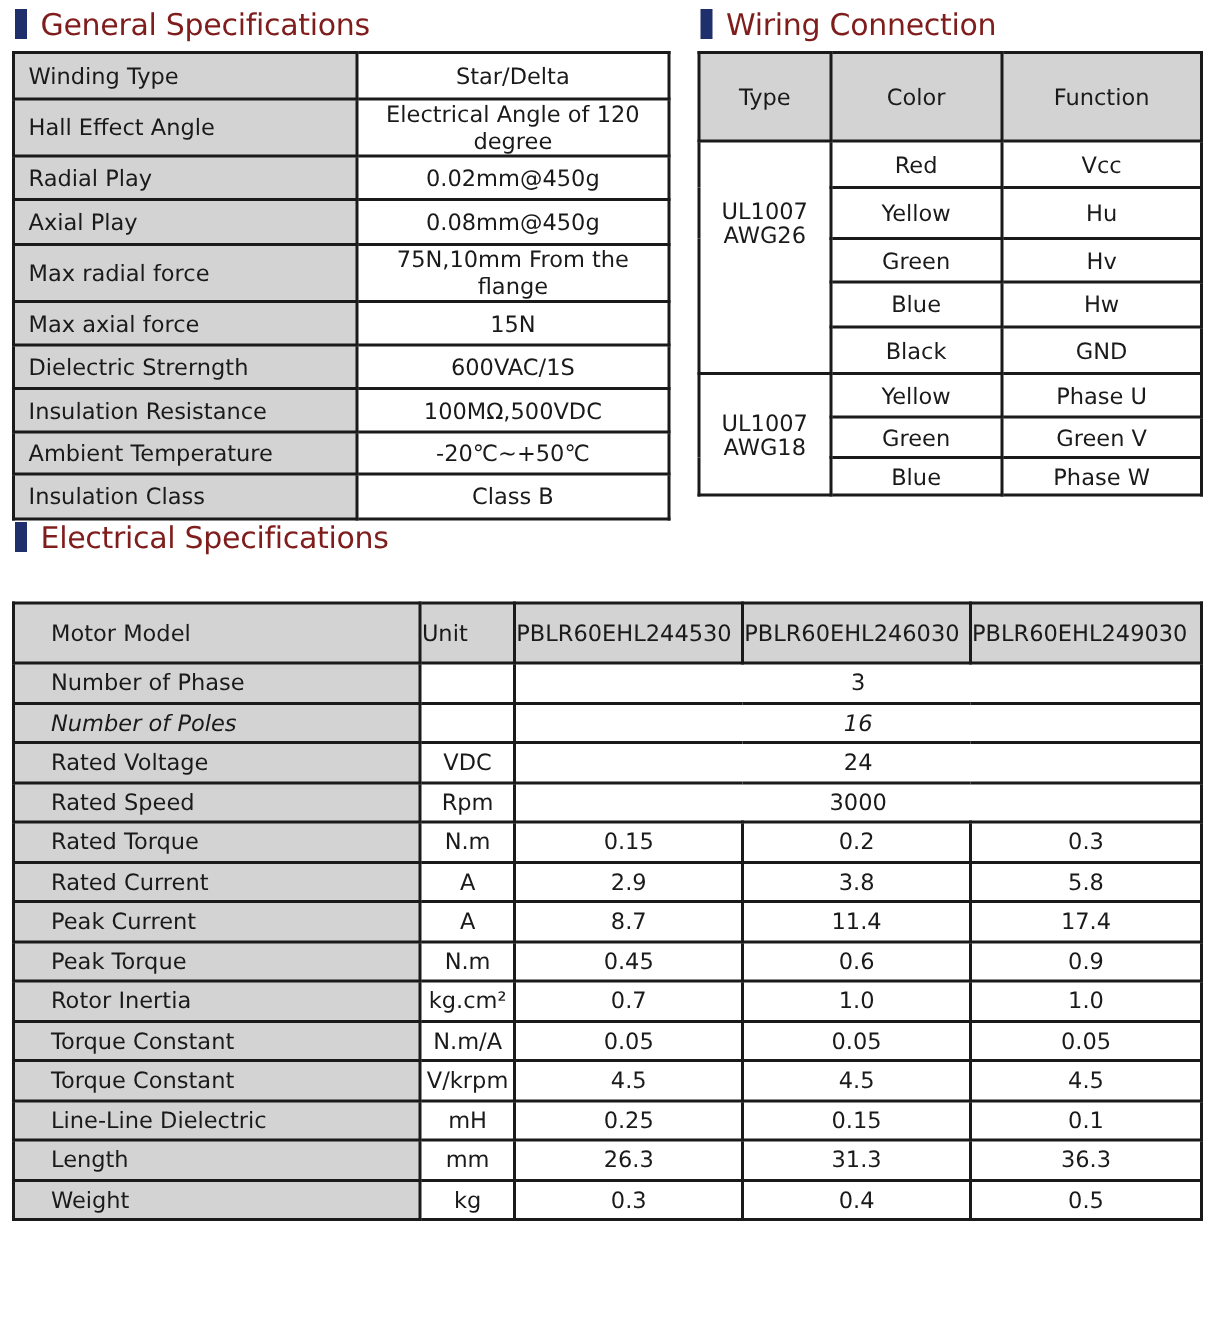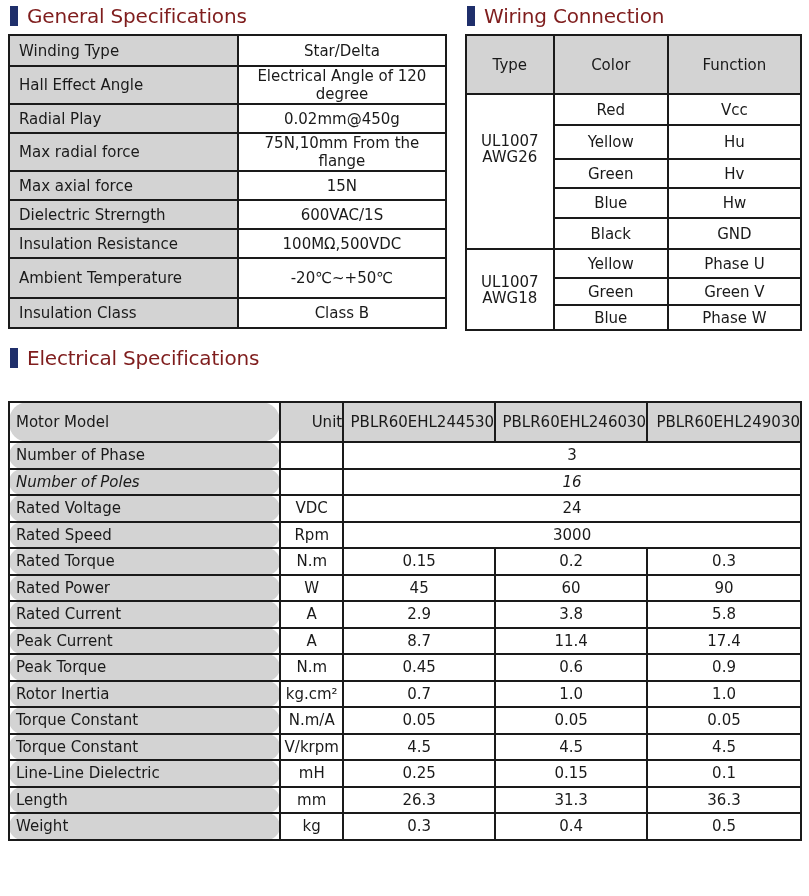--- a/index.html
+++ b/index.html
@@ -3,21 +3,21 @@
 <meta charset="utf-8">
 <style>
   html, body { margin: 0; padding: 0; background: #ffffff; }
   body { width: 809px; height: 896px; position: relative; overflow: hidden; font-family: "DejaVu Sans", sans-serif; color: #1a1a1a; }
   .section-title { position: absolute; display: flex; align-items: center; font-size: 20px; color: #7f1d1d; font-family: "DejaVu Sans", sans-serif; letter-spacing: -0.2px; }
   .section-title .bar { display: inline-block; width: 8px; height: 20px; background: #1f2f6b; margin-right: 9px; }
   table { border-collapse: collapse; position: absolute; font-size: 15px; }
   td { border: 2px solid #1a1a1a; padding: 0; }
   .lbl { background: #d3d3d3; text-align: left; padding-left: 9px; }
   .val { background: #ffffff; text-align: center; }
-  .hdr { background: #d3d3d3; text-align: right; }
+  .hdr { background: #d3d3d3; text-align: left; }
   
   #gen { left: 8px; top: 34px; width: 439px; }
   #gen td { height: 26px; }
   #gen col.c1 { width: 230px; }
   #gen col.c2 { width: 209px; }
   
   #wir { left: 465px; top: 34px; width: 337px; }
   #wir td { text-align: center; }
   #wir col.c1 { width: 88px; }
   #wir col.c2 { width: 115px; }
@@ -25,21 +25,21 @@
   .type-cell { vertical-align: middle; line-height: 16px; }
   
   #ele { left: 8px; top: 401px; width: 794px; }
   #ele td { height: 24.5px; }
   #ele col.c1 { width: 273px; }
   #ele col.c2 { width: 63px; }
   #ele col.c3 { width: 152px; }
   #ele col.c4 { width: 152px; }
   #ele col.c5 { width: 154px; }
   #ele .hrow td { height: 38px; }
-  #ele .lbl { padding-left: 6px; border-radius: 19px; }
+  #ele .lbl { padding-left: 24px; }
   .italic { font-style: italic; }
 </style>
 </head>
 <body>
 
 <div class="section-title" style="left:10px; top:4px;">
   <span class="bar"></span>
   <span>General Specifications</span>
 </div>
 
@@ -54,37 +54,41 @@
         <td class="val">Star/Delta</td>
       </tr>
       <tr style="height: 29px;">
         <td class="lbl">Hall Effect Angle</td>
         <td class="val">Electrical Angle of 120 degree</td>
       </tr>
       <tr style="height: 29px;">
         <td class="lbl">Radial Play</td>
         <td class="val">0.02mm@450g</td>
       </tr>
+      <tr style="height: 30px;">
+        <td class="lbl">Axial Play</td>
+        <td class="val">0.08mm@450g</td>
+      </tr>
       <tr style="height: 29px;">
         <td class="lbl">Max radial force</td>
         <td class="val">75N,10mm From the flange</td>
       </tr>
       <tr style="height: 29px; margin-top: 23px;">
         <td class="lbl">Max axial force</td>
         <td class="val">15N</td>
       </tr>
       <tr style="height: 29px;">
         <td class="lbl">Dielectric Strerngth</td>
         <td class="val">600VAC/1S</td>
       </tr>
       <tr style="height: 29px;">
         <td class="lbl">Insulation Resistance</td>
         <td class="val">100MΩ,500VDC</td>
       </tr>
-      <tr style="height: 40px;">
+      <tr style="height: 28px;">
         <td class="lbl">Ambient Temperature</td>
         <td class="val">-20℃~+50℃</td>
       </tr>
       <tr style="height: 30px;">
         <td class="lbl">Insulation Class</td>
         <td class="val">Class B</td>
       </tr>
     </tbody>
 </table>
 
@@ -190,27 +194,20 @@
         <td class="val" colspan="3">3000</td>
       </tr>
       <tr>
         <td class="lbl">Rated Torque</td>
         <td class="val">N.m</td>
         <td class="val">0.15</td>
         <td class="val">0.2</td>
         <td class="val">0.3</td>
       </tr>
       <tr>
-        <td class="lbl">Rated Power</td>
-        <td class="val">W</td>
-        <td class="val">45</td>
-        <td class="val">60</td>
-        <td class="val">90</td>
-      </tr>
-      <tr>
         <td class="lbl">Rated Current</td>
         <td class="val">A</td>
         <td class="val">2.9</td>
         <td class="val">3.8</td>
         <td class="val">5.8</td>
       </tr>
       <tr>
         <td class="lbl">Peak Current</td>
         <td class="val">A</td>
         <td class="val">8.7</td>

